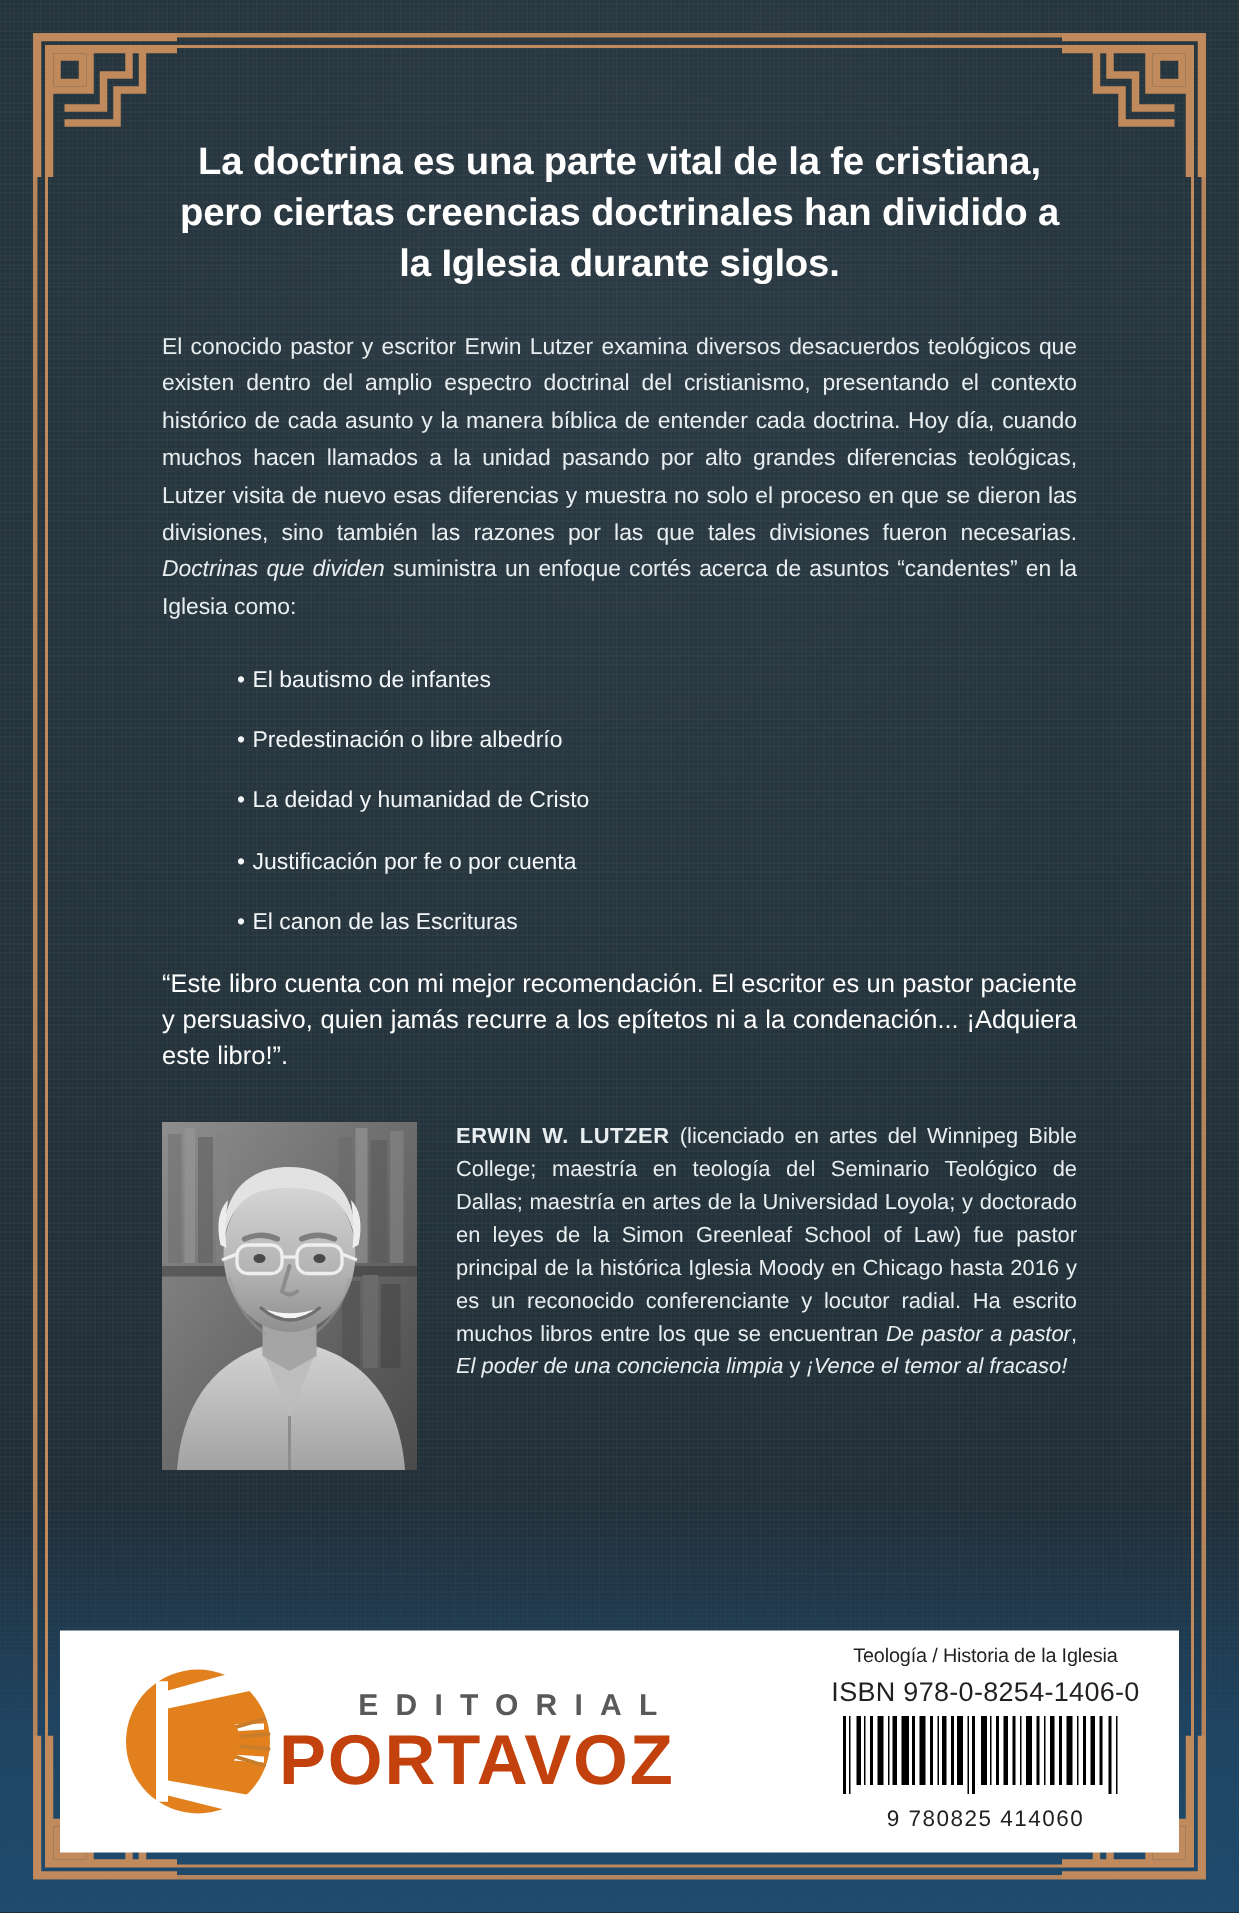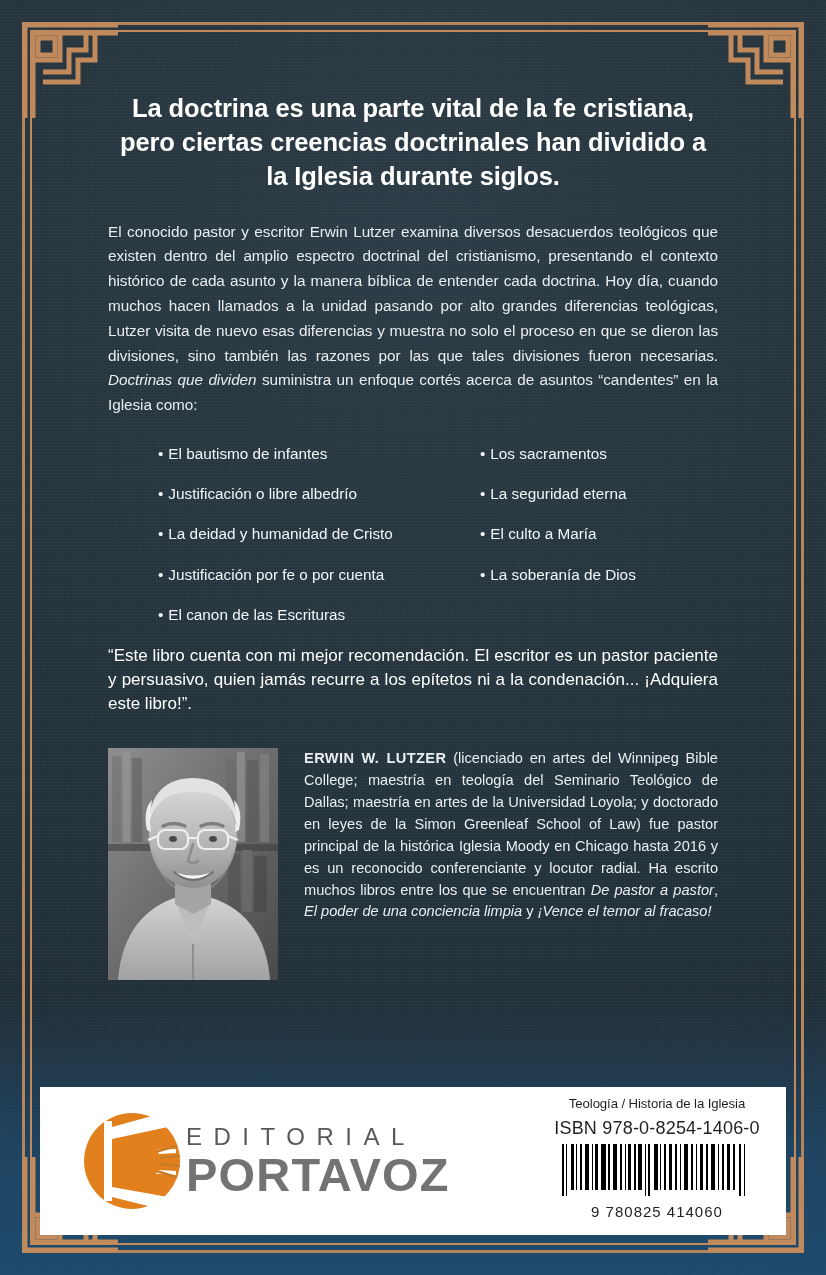--- a/index.html
+++ b/index.html
@@ -191,30 +191,31 @@
     display: flex;
     align-items: center;
   }
   .logo-mark { width: 104px; height: 104px; flex: 0 0 104px; }
   .logo-words {
     margin-left: 2px;
     color: #58595b;
     line-height: 1;
   }
   .logo-editorial {
-    font-size: 24px;
-    font-weight: normal;
+    font-size: 20px;
+    font-weight: bold;
     letter-spacing: 11.5px;
     color: #58595b;
+    text-align: right;
   }
   .logo-portavoz {
     font-size: 47px;
     font-weight: bold;
     letter-spacing: 1.2px;
-    color: #737373;
+    color: #c2410c;
     margin-top: 2px;
   }
 
   .category {
     font-size: 13.2px;
     color: #231f20;
     letter-spacing: -0.1px;
     white-space: nowrap;
   }
   .isbn-text {
@@ -286,30 +287,24 @@
 
   <div class="content">
 
     <h1 class="headline">La doctrina es una parte vital de la fe cristiana, pero ciertas creencias doctrinales han dividido a la Iglesia durante siglos.</h1>
 
     <p class="blurb"><span>El conocido pastor y escritor Erwin Lutzer examina diversos desacuerdos teológicos que existen dentro del amplio espectro doctrinal del cristianismo, presentando el contexto histórico de cada asunto y la manera bíblica de entender cada doctrina. Hoy día, cuando muchos hacen llamados a la unidad pasando por alto grandes diferencias teológicas, Lutzer visita de nuevo esas diferencias y muestra no solo el proceso en que se dieron las divisiones, sino también las razones por las que tales divisiones fueron necesarias. </span><i>Doctrinas que dividen</i><span> suministra un enfoque cortés acerca de asuntos “candentes” en la Iglesia como:</span></p>
 
     <div class="bullets">
       <div class="bullet-col left">
         <div class="bullet"><span class="dot">•</span><span>El bautismo de infantes</span></div>
-        <div class="bullet"><span class="dot">•</span><span>Justificación o libre albedrío</span></div>
+        <div class="bullet"><span class="dot">•</span><span>Predestinación o libre albedrío</span></div>
         <div class="bullet"><span class="dot">•</span><span>La deidad y humanidad de Cristo</span></div>
         <div class="bullet"><span class="dot">•</span><span>Justificación por fe o por cuenta</span></div>
         <div class="bullet"><span class="dot">•</span><span>El canon de las Escrituras</span></div>
-      </div>
-      <div class="bullet-col right">
-        <div class="bullet"><span class="dot">•</span><span>Los sacramentos</span></div>
-        <div class="bullet"><span class="dot">•</span><span>La seguridad eterna</span></div>
-        <div class="bullet"><span class="dot">•</span><span>El culto a María</span></div>
-        <div class="bullet"><span class="dot">•</span><span>La soberanía de Dios</span></div>
       </div>
     </div>
 
     <p class="quote">“Este libro cuenta con mi mejor recomendación. El escritor es un pastor paciente y persuasivo, quien jamás recurre a los epítetos ni a la condenación... ¡Adquiera este libro!”.</p>
 
     <div class="author-block">
 
       <div class="author-photo">
         <svg viewBox="0 0 170 232" width="170" height="232">
           <defs>

